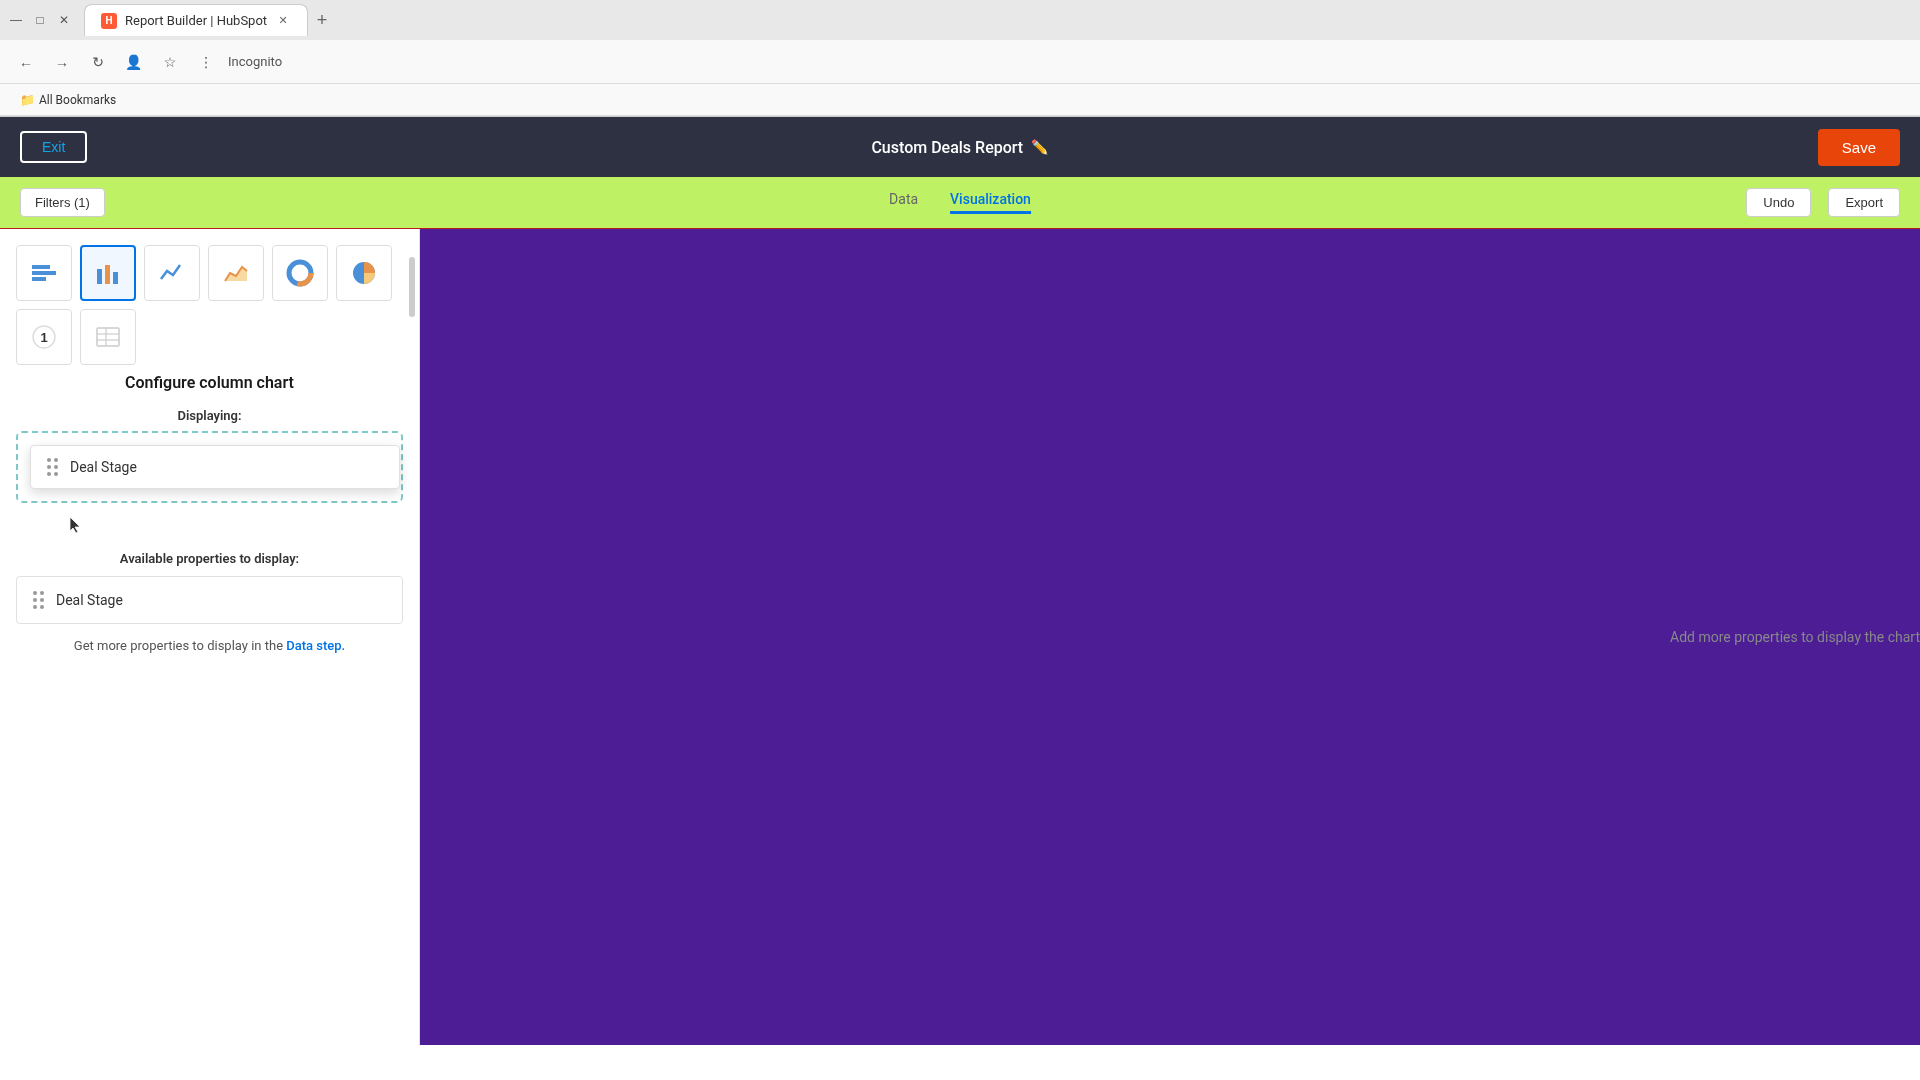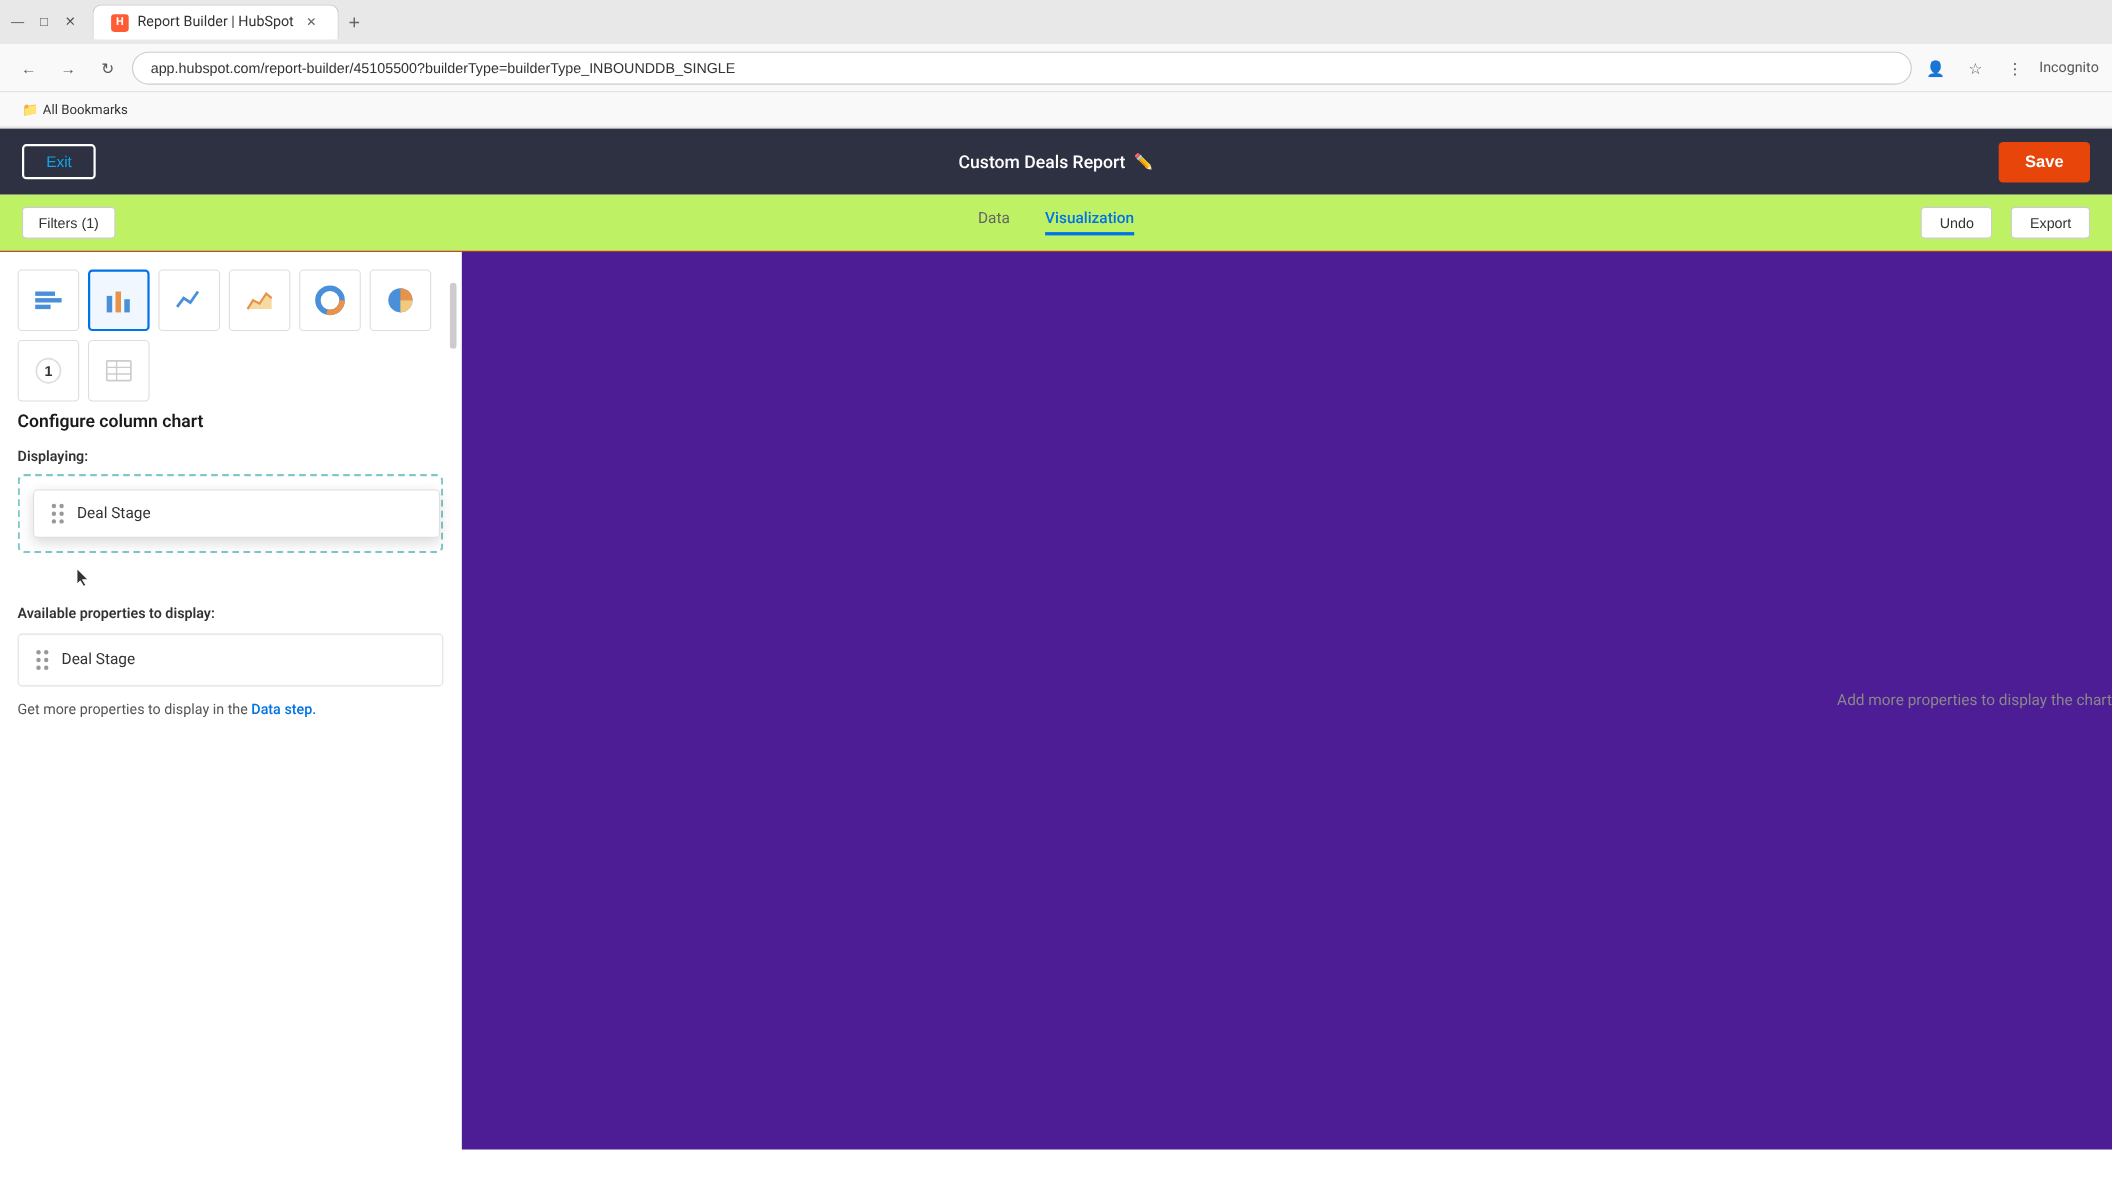--- a/index.html
+++ b/index.html
@@ -143,21 +143,21 @@
       color: #aaa; font-size: 14px; cursor: pointer;
     }
     .save-btn {
       margin-left: auto;
       background: #e8450a;
       color: #fff;
       border: none;
       padding: 10px 24px;
       border-radius: 4px;
       font-size: 15px;
-      font-weight: 700;
+      font-weight: 400;
       cursor: pointer;
     }
 
     
     .sub-header {
       display: flex;
       align-items: center;
       height: 52px;
       padding: 0 20px;
       border-bottom: 1px solid #b91c1c;
@@ -364,21 +364,20 @@
       <span>Report Builder | HubSpot</span>
       <span class="tab-close">✕</span>
     </div>
     <button class="new-tab-btn">+</button>
   </div>
 
   <div class="address-bar-row">
     <button class="nav-btn">←</button>
     <button class="nav-btn">→</button>
     <button class="nav-btn">↻</button>
-    <input class="address-input" type="text" value="app.hubspot.com/report-builder/45105500?builderType=builderType_INBOUNDDB_SINGLE" style="">
     <div class="browser-actions">
       <button class="browser-action-btn">👤</button>
       <button class="browser-action-btn">☆</button>
       <button class="browser-action-btn">⋮</button>
       <span style="font-size:13px;color:#555;">Incognito</span>
     </div>
   </div>
 
   <div class="bookmarks-bar">
     <div class="bookmark-item">
@@ -468,21 +467,21 @@
           <line x1="3" y1="17" x2="25" y2="17" stroke="#ccc" stroke-width="1.2"></line>
           <line x1="12" y1="5" x2="12" y2="23" stroke="#ccc" stroke-width="1.2"></line>
         </svg>
       </button>
     </div>
 
     <div style="position:absolute;right:4px;top:20px;width:6px;">
       <div style="width:6px;height:60px;background:#ccc;border-radius:3px;margin-top:8px;"></div>
     </div>
 
-    <div style="">
+    <div style="text-align:center;">
       <div class="configure-title">Configure column chart</div>
 
       <div class="section-label">Displaying:</div>
 
       <div class="display-dropzone">
 
         <div class="draggable-item-elevated">
           <div class="dots-handle">
             <span></span>
               <span></span>

